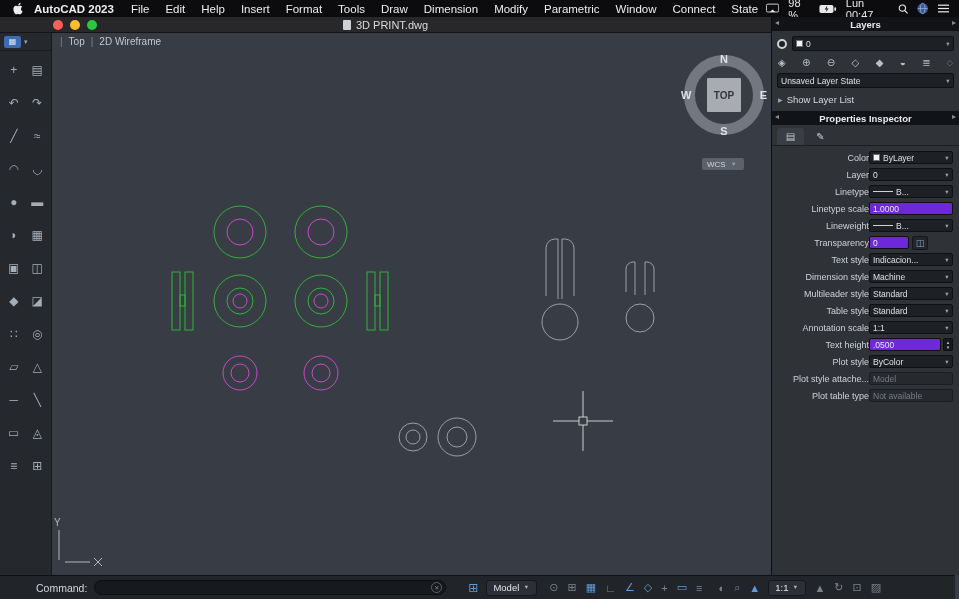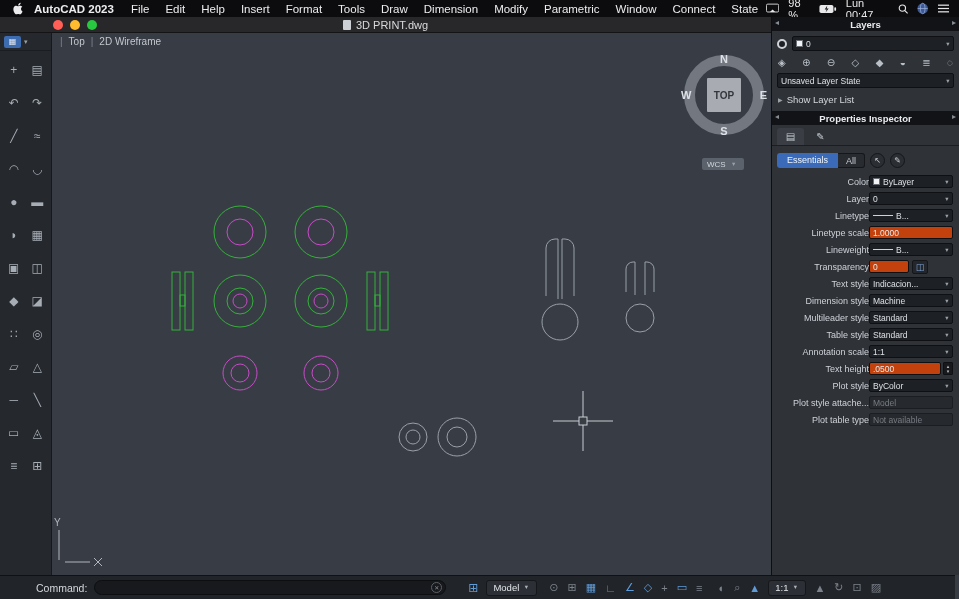--- a/index.html
+++ b/index.html
@@ -99,21 +99,21 @@
   .mini-btn { width:15px; height:15px; border-radius:50%; background:#2b2e33; border:1px solid #14161a;
               color:#c6ccd3; font-size:8px; display:flex; align-items:center; justify-content:center; margin-left:5px; }
   .mini-btn:first-of-type { margin-left:auto; }
   .mb-cursor::before { content:"↖"; } .mb-eyedrop::before { content:"✎"; }
 
   .prop-rows { margin-top:3px; }
   .prop-row { height:17px; display:flex; align-items:center; padding-right:6px; }
   .prop-label { flex:1; text-align:right; color:#ced2d8; font-size:9px; white-space:nowrap; overflow:hidden; }
   .prop-ctl { width:84px; flex:0 0 auto; display:flex; align-items:center; }
   .prop-ctl .dd { width:100%; height:13px; }
-  .fld { height:13px; background:#c2410c; border:1px solid #0e1013; border-radius:2px; display:flex; align-items:center;
+  .fld { height:13px; background:#6d28d9; border:1px solid #0e1013; border-radius:2px; display:flex; align-items:center;
          padding:0 3px; color:#e6eaee; font-size:8.5px; }
   .fld.full { width:100%; }
   .fld.small { width:40px; }
   .fld.med { flex:1; }
   .icon-btn { width:16px; height:14px; margin-left:3px; background:#23262b; border:1px solid #14161a; border-radius:2px;
               color:#7fa6d9; font-size:9px; display:flex; align-items:center; justify-content:center; flex:0 0 auto; }
   .stepper { width:10px; height:13px; margin-left:2px; background:#17191c; border:1px solid #0e1013; border-radius:1px;
              display:flex; flex-direction:column; align-items:center; justify-content:center; color:#b8bdc4; font-size:5px; line-height:5px; }
   .stepper::before { content:"▴"; } .stepper::after { content:"▾"; }
   .dd.disabled { background:#26292d; border-color:#1b1d21; }
@@ -345,26 +345,20 @@
     <span class="chev-r"></span>
   </div>
   <div class="tabs-row">
     <span class="tab sel">
         <span class="tab-g1"></span>
       </span>
     <span class="tab">
         <span class="tab-g2"></span>
       </span>
   </div>
-  <div class="seg-row">
-    <span class="seg ess">Essentials</span>
-    <span class="seg all">All</span>
-    <span class="mini-btn mb-cursor"></span>
-    <span class="mini-btn mb-eyedrop"></span>
-  </div>
   <div class="prop-rows">
       <div class="prop-row">
         <span class="prop-label">Color</span>
         <div class="prop-ctl">
           <div class="dd">
             <span class="swatch"></span>
             <span class="dd-val">ByLayer</span>
             <span class="dd-caret"></span>
           </div>
         </div>

